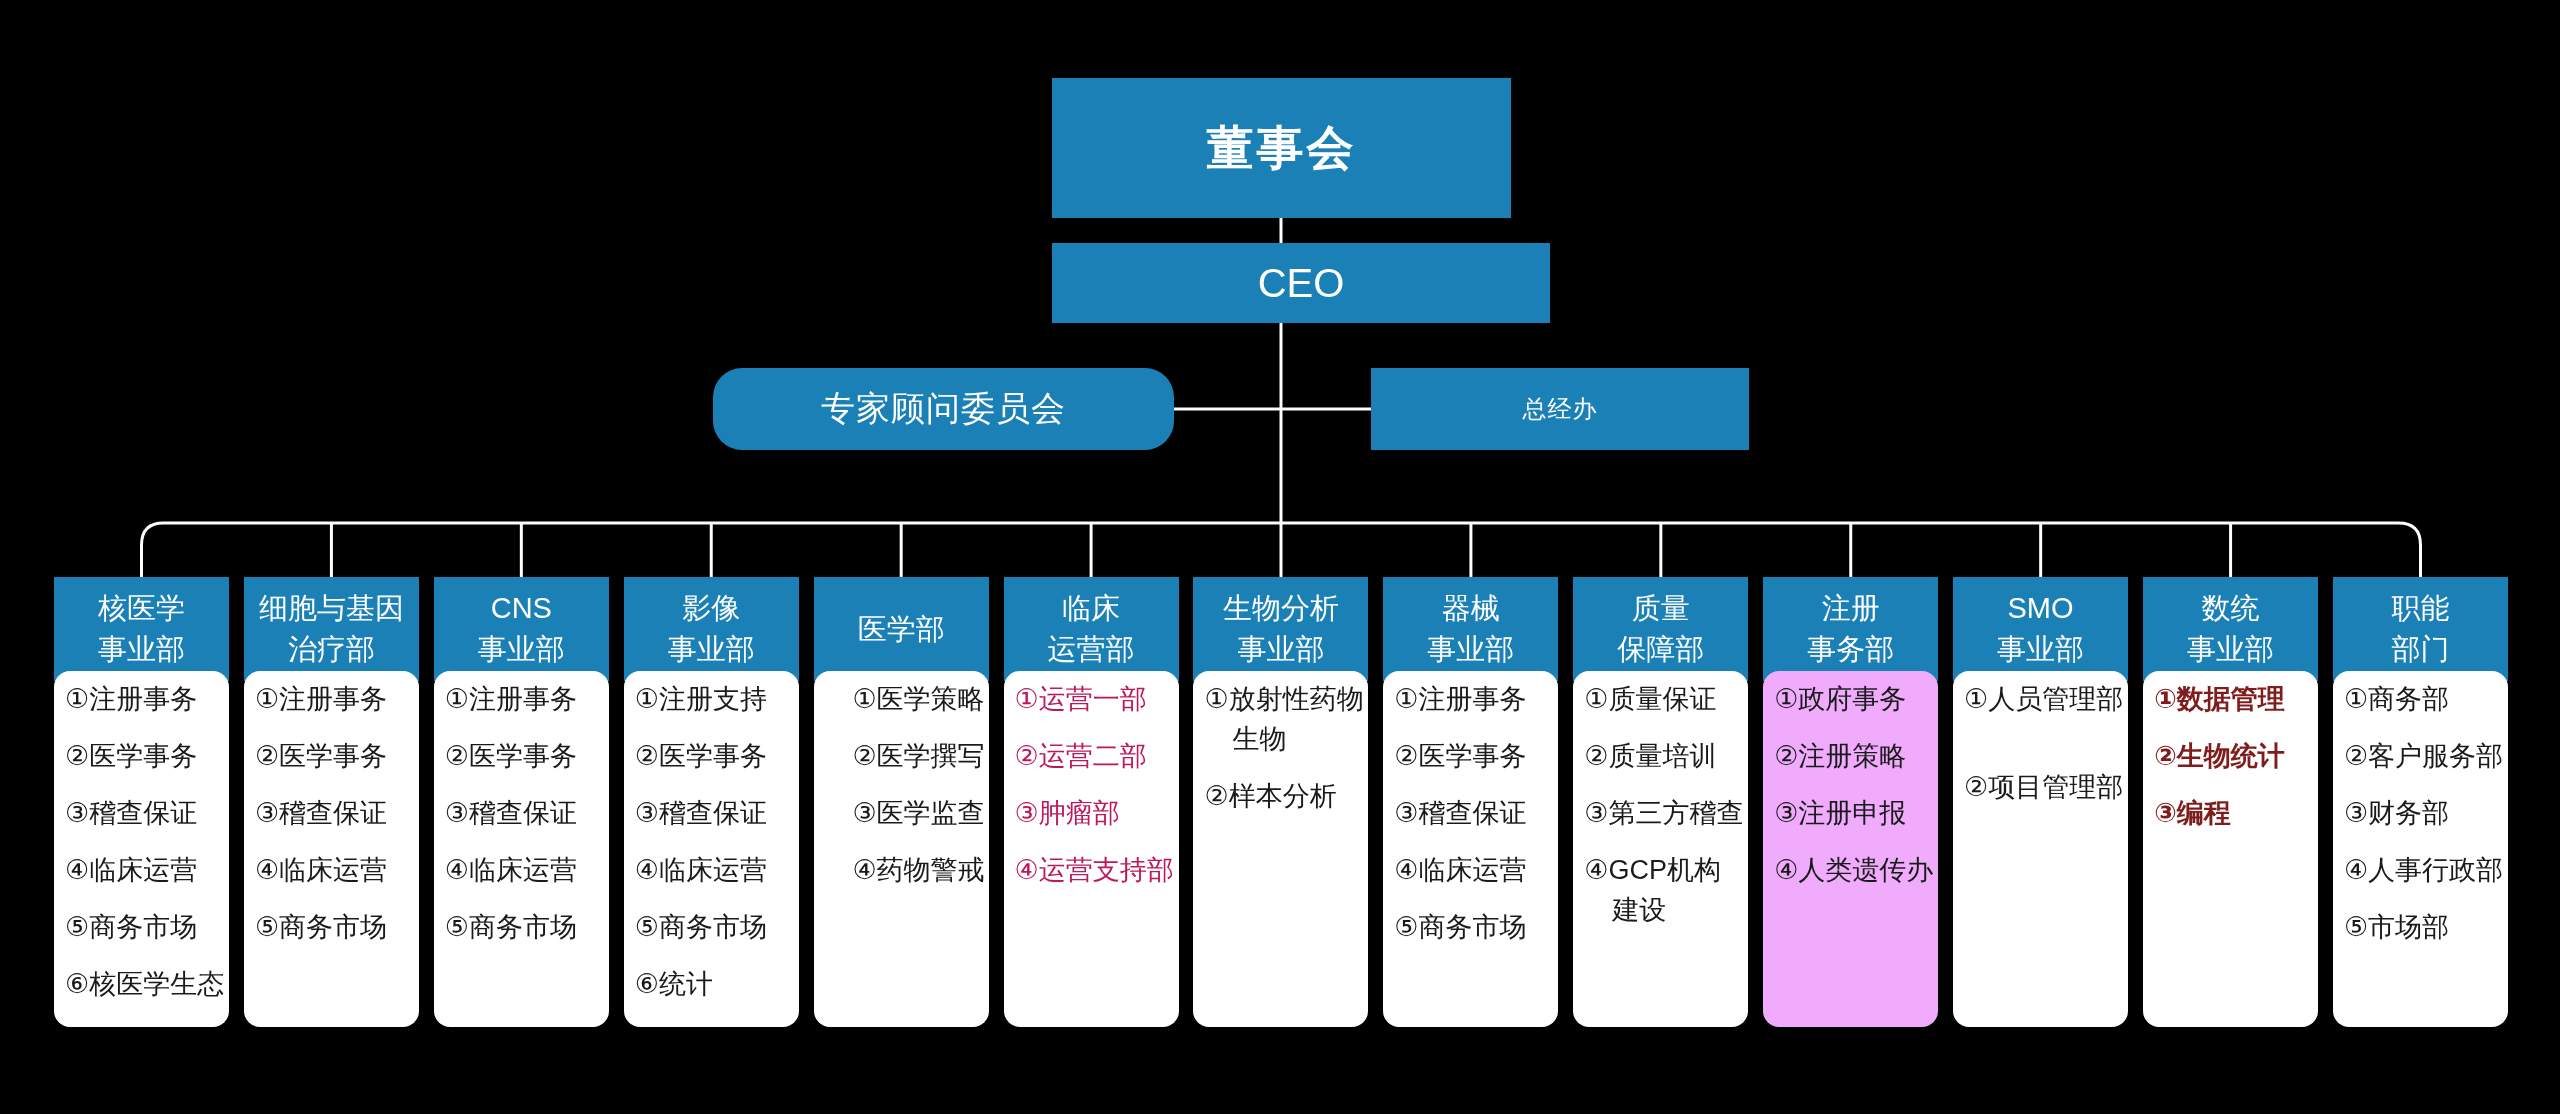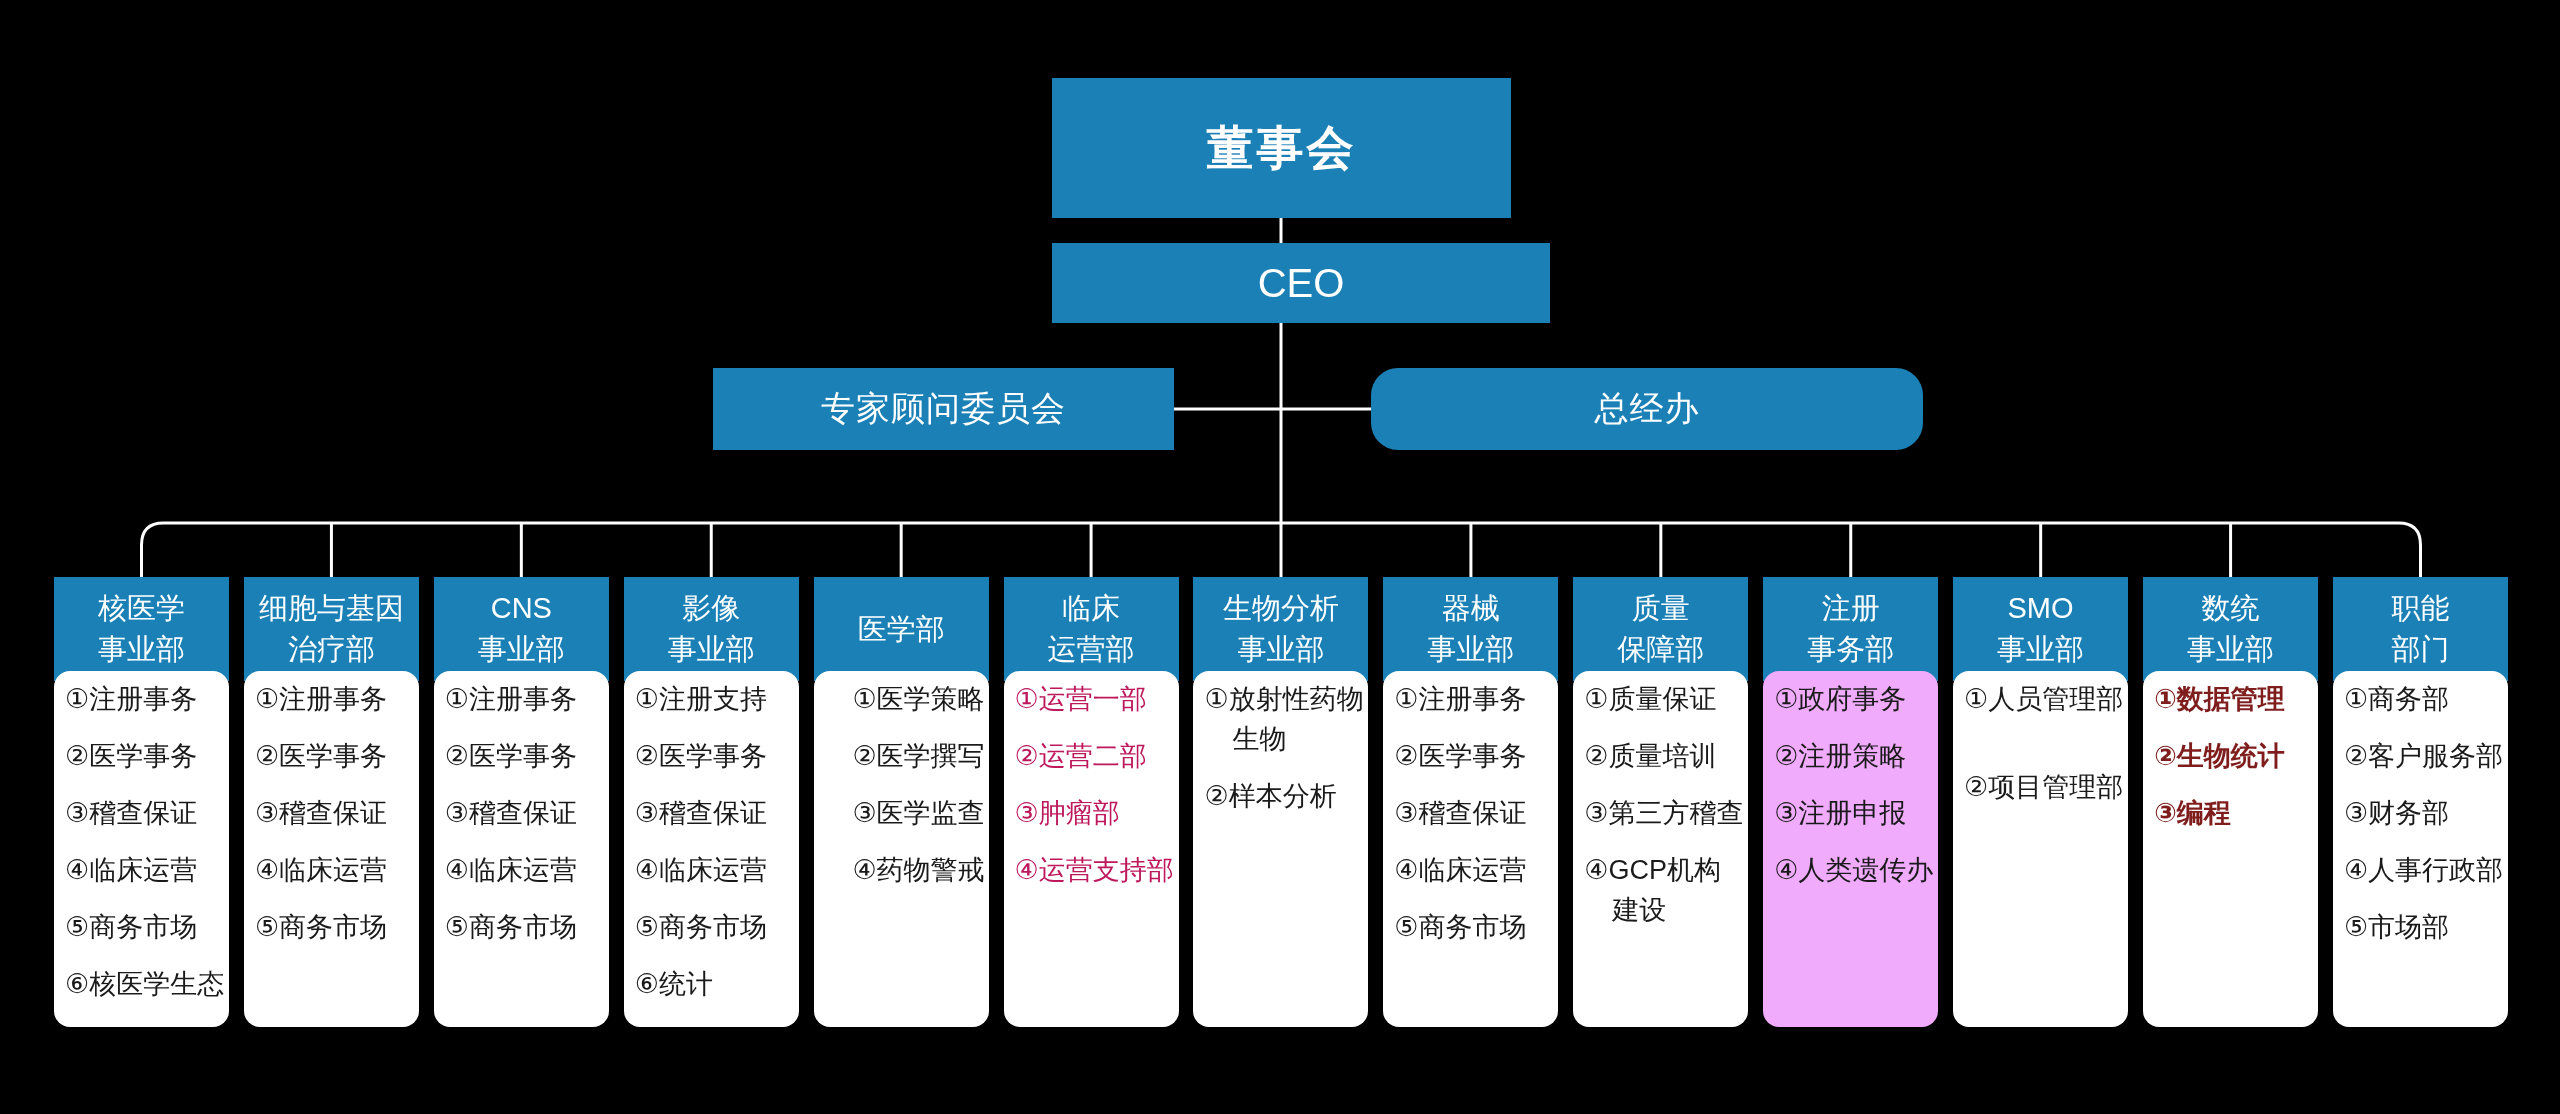--- a/index.html
+++ b/index.html
@@ -8,22 +8,22 @@
     background:#000;
     font-family:"Liberation Sans","DejaVu Sans",sans-serif;
     --accent:#1a80b6;
   }
   .box {
     position:absolute; background:var(--accent); color:#fff;
     display:flex; align-items:center; justify-content:center; text-align:center;
   }
   .board    { left:1052px; top:78px;  width:459px; height:140px; font-size:47px; font-weight:bold; letter-spacing:3px; }
   .ceo      { left:1052px; top:243px; width:498px; height:80px;  font-size:40px; }
-  .advisory { left:713px;  top:368px; width:461px; height:82px;  font-size:34px; letter-spacing:1px; }
-  .gm       { left:1371px; top:368px; width:552px; height:82px;  font-size:34px; letter-spacing:1px;border-radius:27px; }
+  .advisory { left:713px;  top:368px; width:461px; height:82px;  font-size:34px; letter-spacing:1px;border-radius:29px; }
+  .gm       { left:1371px; top:368px; width:378px; height:82px;  font-size:24px; letter-spacing:1px; }
   svg.connectors { position:absolute; left:0; top:0; width:2560px; height:1114px; }
   .columns {
     position:absolute; left:54px; top:577px; width:2454px; height:450px;
     display:flex; justify-content:space-between;
   }
   .col { position:relative; width:175px; }
   .col-header {
     position:absolute; left:0; right:0; top:0; height:104px;
     background:var(--accent); color:#fff; font-size:29px; line-height:41px;
     display:flex; flex-direction:column; align-items:center; justify-content:center;

